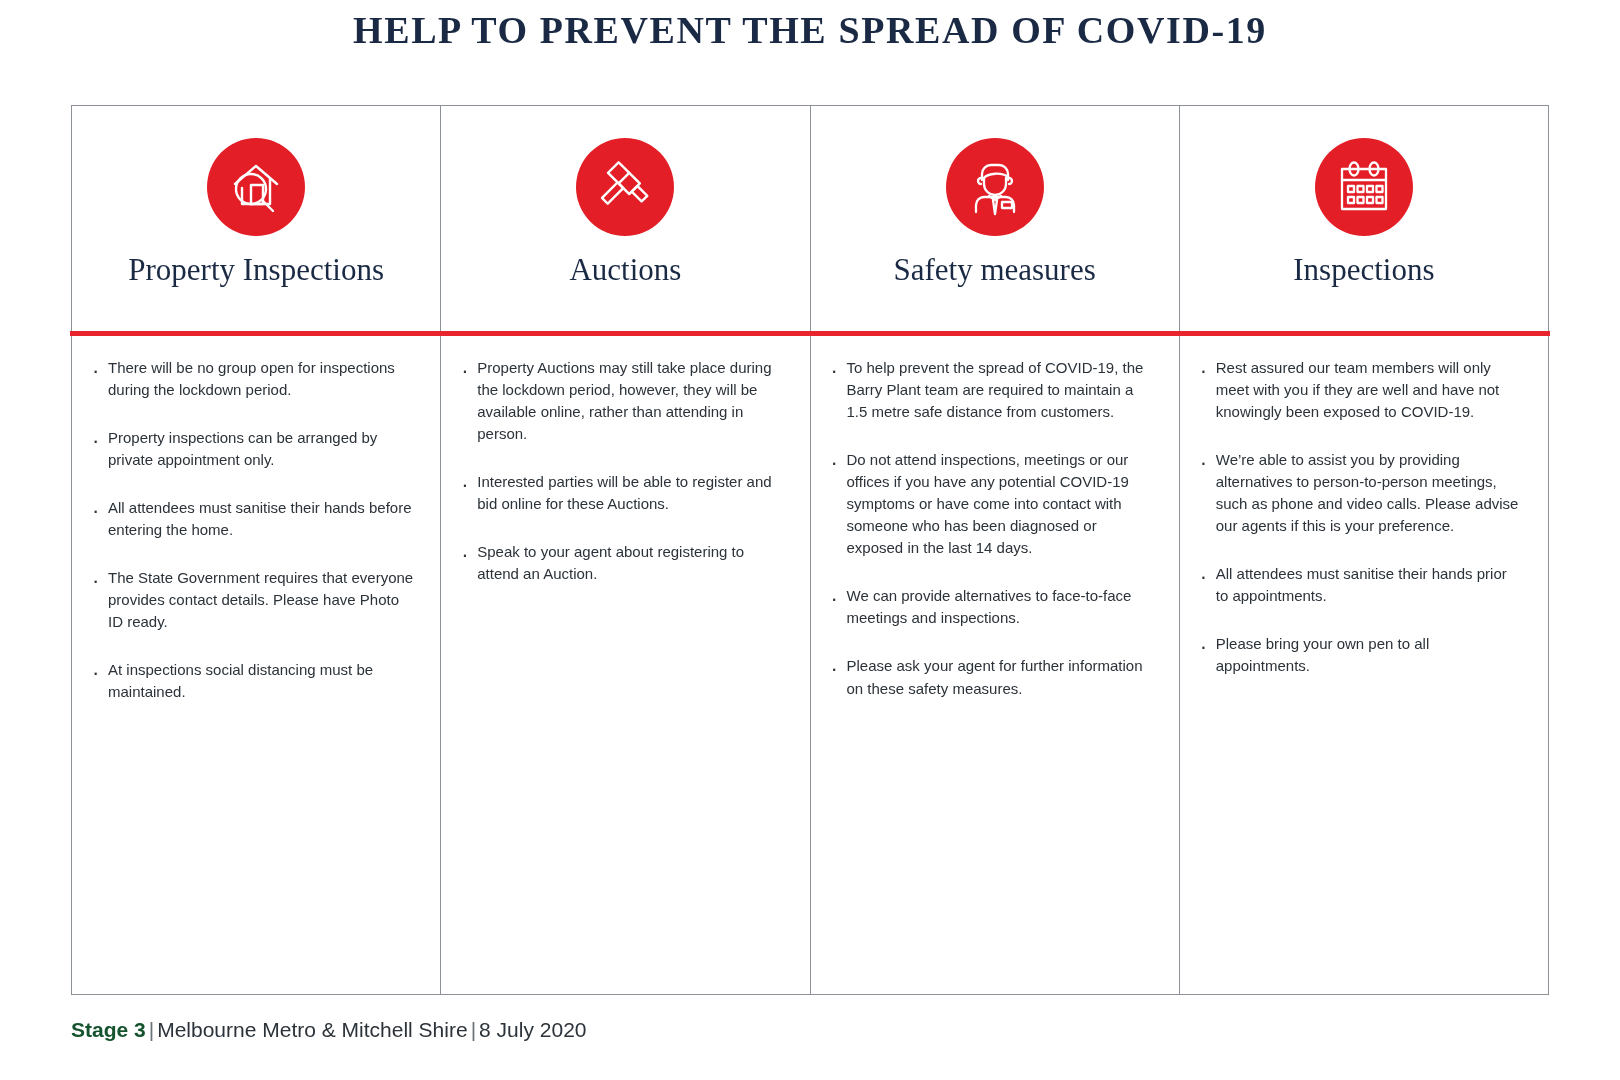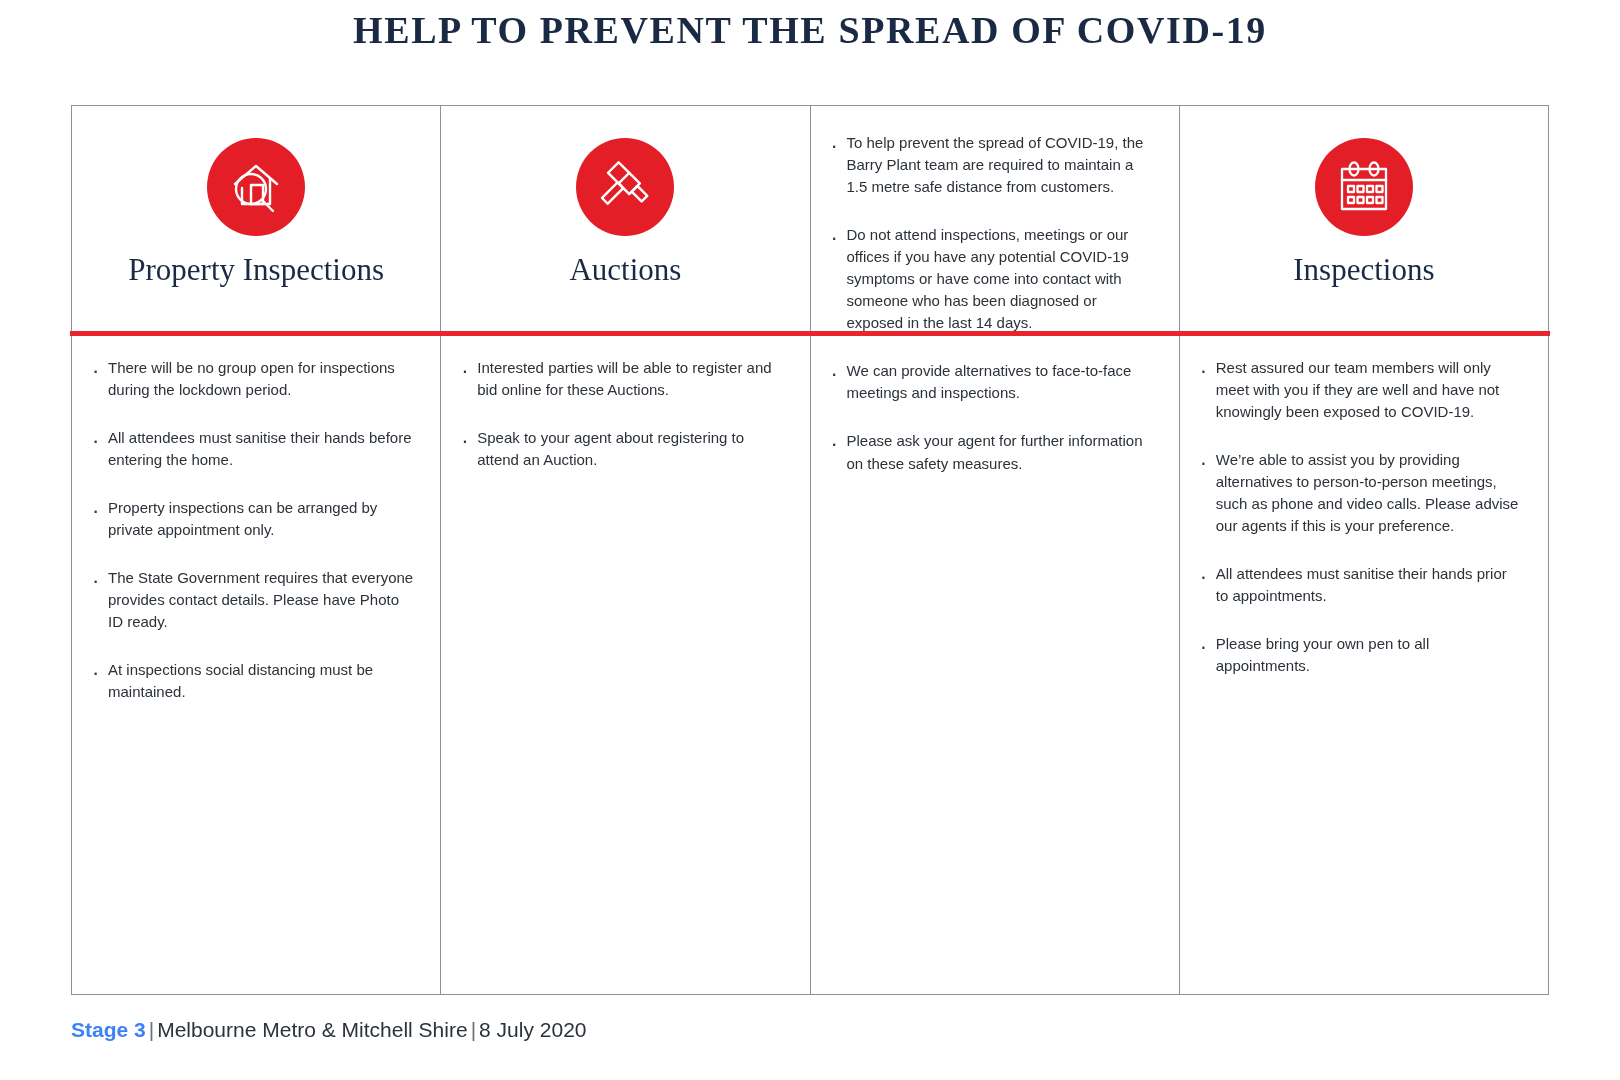--- a/index.html
+++ b/index.html
@@ -131,21 +131,21 @@
   .footer {
     position: absolute;
     left: 71px;
     top: 1018px;
     font-size: 21px;
     color: #2b3239;
     white-space: nowrap;
   }
   .footer .stage {
     font-weight: bold;
-    color: #3b82f6;
+    color: #14532d;
   }
   .footer .sep { color: #6a7179; padding: 0 3px; }
 </style>
 </head>
 <body>
 
 <div class="page">
 
   <div class="title">HELP TO PREVENT THE SPREAD OF COVID-19</div>
 
@@ -160,22 +160,22 @@
             <rect x="28" y="31" width="12" height="19"></rect>
             <circle cx="28" cy="35" r="15"></circle>
             <line x1="39" y1="46" x2="50" y2="57"></line>
           </svg>
         </div>
         <div class="col-title">Property Inspections</div>
       </div>
       <div class="col-body">
         <ul class="bullets">
           <li>There will be no group open for inspections during the lockdown period.</li>
+          <li>Property inspections can be arranged by private appointment only.</li>
           <li>All attendees must sanitise their hands before entering the home.</li>
-          <li>Property inspections can be arranged by private appointment only.</li>
           <li>The State Government requires that everyone provides contact details. Please have Photo ID ready.</li>
           <li>At inspections social distancing must be maintained.</li>
         </ul>
       </div>
     </div>
 
     <div class="col">
       <div class="col-head">
         <div class="icon-circle">
           <svg width="66" height="66" viewBox="0 0 66 66" fill="none" stroke="#ffffff" stroke-width="2.4" stroke-linecap="round" stroke-linejoin="round">
@@ -184,27 +184,44 @@
               <line x1="26" y1="20" x2="26" y2="35"></line>
               <rect x="41" y="23.5" width="14" height="8"></rect>
               <rect x="24.5" y="35" width="8" height="22"></rect>
             </g>
           </svg>
         </div>
         <div class="col-title">Auctions</div>
       </div>
       <div class="col-body">
         <ul class="bullets">
+          <li>Property Auctions may still take place during the lockdown period, however, they will be available online, rather than attending in person.</li>
           <li>Interested parties will be able to register and bid online for these Auctions.</li>
           <li>Speak to your agent about registering to attend an Auction.</li>
         </ul>
       </div>
     </div>
 
     <div class="col">
+      <div class="col-head">
+        <div class="icon-circle">
+          <svg width="66" height="66" viewBox="0 0 66 66" fill="none" stroke="#ffffff" stroke-width="2.3" stroke-linecap="round" stroke-linejoin="round">
+            <path d="M20 26 V20 a9 9 0 0 1 9 -9 h8 a9 9 0 0 1 9 9 v6"></path>
+            <path d="M22 24 c4 -5 18 -6 24 -1"></path>
+            <path d="M22 24 v6 a11 11 0 0 0 22 0 v-6"></path>
+            <path d="M19 24 a3 3 0 0 0 0 6"></path>
+            <path d="M47 24 a3 3 0 0 1 0 6"></path>
+            <path d="M27 42 l6 4 l6 -4"></path>
+            <path d="M14 58 v-7 a8 8 0 0 1 8 -8 h22 a8 8 0 0 1 8 8 v7"></path>
+            <path d="M31 46 l2 14 l2 -14"></path>
+            <rect x="40" y="48" width="10" height="6"></rect>
+          </svg>
+        </div>
+        <div class="col-title">Safety measures</div>
+      </div>
       <div class="col-body">
         <ul class="bullets">
           <li>To help prevent the spread of COVID-19, the Barry Plant team are required to maintain a 1.5 metre safe distance from customers.</li>
           <li>Do not attend inspections, meetings or our offices if you have any potential COVID-19 symptoms or have come into contact with someone who has been diagnosed or exposed in the last 14 days.</li>
           <li>We can provide alternatives to face-to-face meetings and inspections.</li>
           <li>Please ask your agent for further information on these safety measures.</li>
         </ul>
       </div>
     </div>
 

